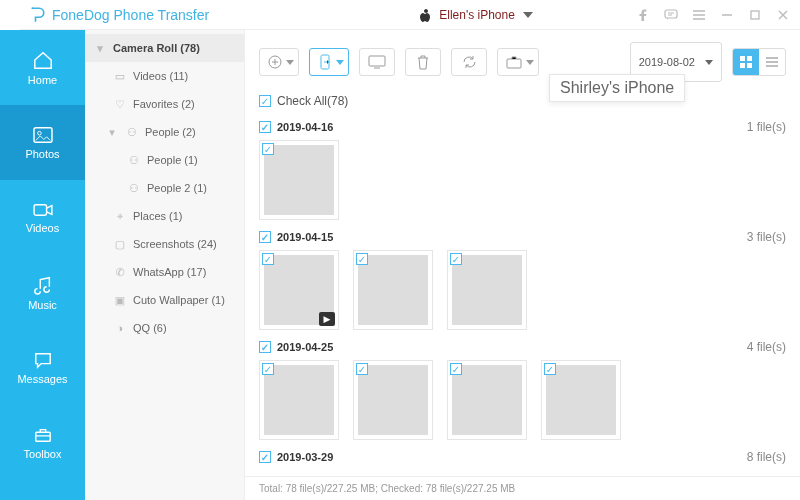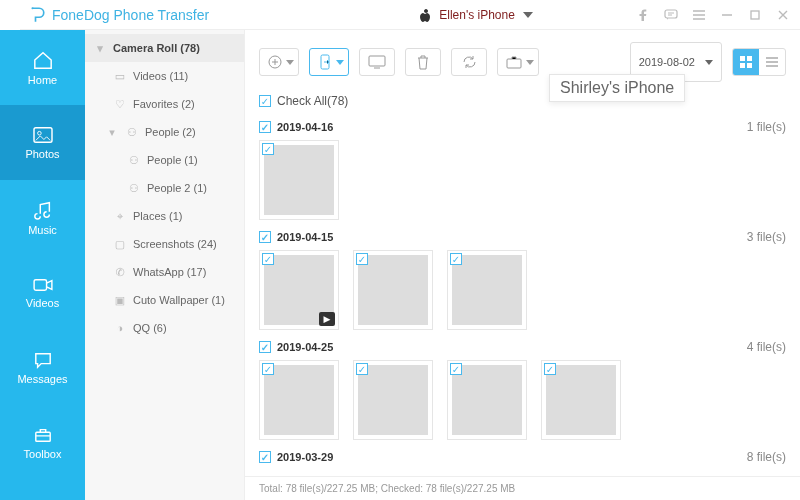--- a/index.html
+++ b/index.html
@@ -119,31 +119,31 @@
     </div>
     <div class="nav-item active">
       <svg width="22" height="18" viewBox="0 0 24 20">
           <rect x="2" y="2" width="20" height="16" rx="2" fill="none" stroke="#fff" stroke-width="1.6"></rect>
           <circle cx="8" cy="8" r="2" fill="none" stroke="#fff"></circle>
           <path stroke="#fff" fill="none" d="M4 16l5-5 4 4 3-3 4 4"></path>
         </svg>
       <span>Photos</span>
     </div>
     <div class="nav-item">
-      <svg width="20" height="20" viewBox="0 0 22 22">
-          <path fill="none" stroke="#fff" stroke-width="1.6" d="M8 18a3 3 0 1 1-3-3M18 16a3 3 0 1 1-3-3M8 15V5l10-2v10"></path>
-        </svg>
-      <span>Music</span>
-    </div>
-    <div class="nav-item">
       <svg width="22" height="16" viewBox="0 0 24 18">
           <rect x="2" y="3" width="14" height="12" rx="2" fill="none" stroke="#fff" stroke-width="1.6"></rect>
           <path fill="none" stroke="#fff" stroke-width="1.6" d="M16 7l6-3v10l-6-3"></path>
         </svg>
       <span>Videos</span>
+    </div>
+    <div class="nav-item">
+      <svg width="20" height="20" viewBox="0 0 22 22">
+          <path fill="none" stroke="#fff" stroke-width="1.6" d="M8 18a3 3 0 1 1-3-3M18 16a3 3 0 1 1-3-3M8 15V5l10-2v10"></path>
+        </svg>
+      <span>Music</span>
     </div>
     <div class="nav-item">
       <svg width="20" height="18" viewBox="0 0 22 20">
           <path fill="none" stroke="#fff" stroke-width="1.6" d="M3 3h16v11H9l-4 4v-4H3z"></path>
         </svg>
       <span>Messages</span>
     </div>
     <div class="nav-item">
       <svg width="20" height="18" viewBox="0 0 22 20">
           <rect x="3" y="7" width="16" height="10" rx="1" fill="none" stroke="#fff" stroke-width="1.6"></rect>

